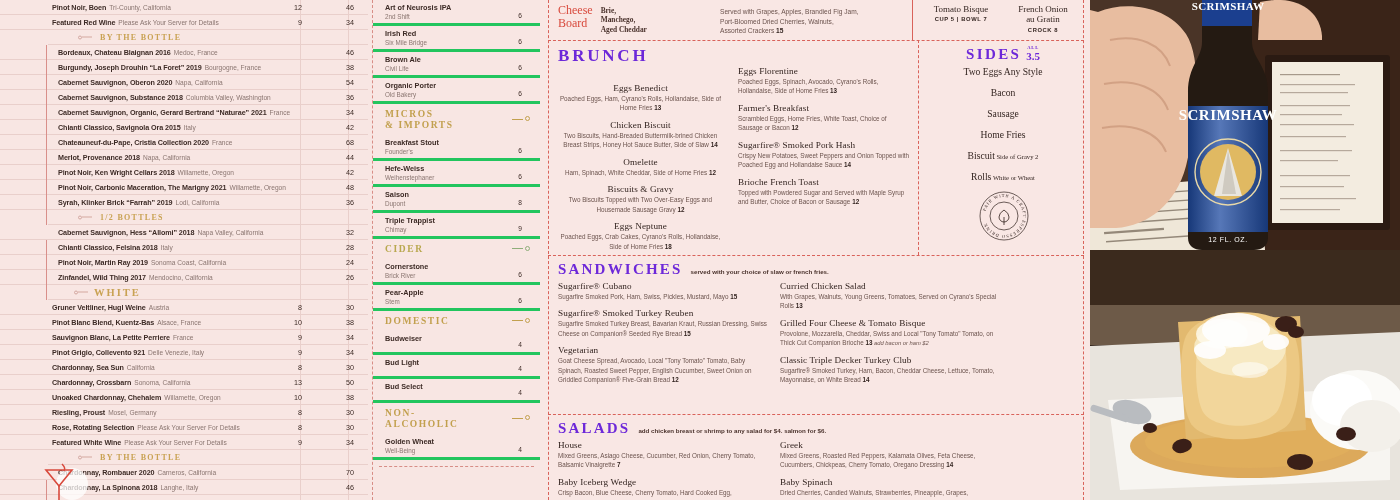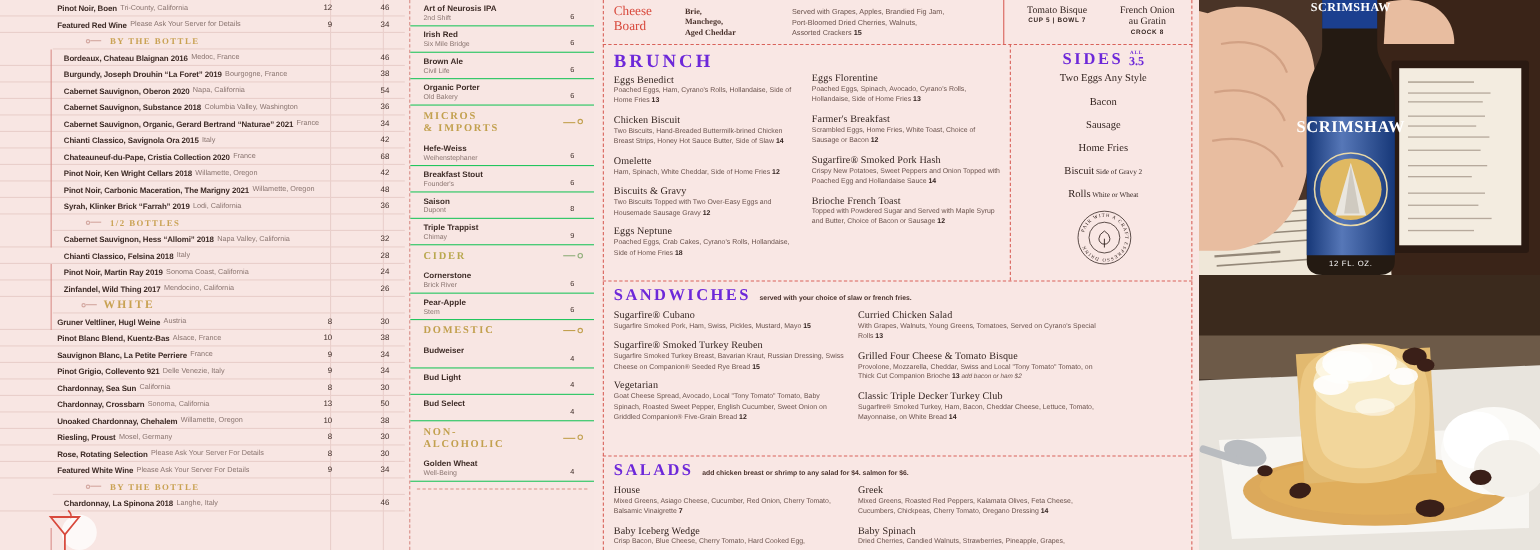--- a/index.html
+++ b/index.html
@@ -76,21 +76,21 @@
     position: absolute; left: 4px; top: 3px; width: 10px; height: 1px; background: #d3a7a0;
   }
   .vbracket {
     position: absolute; left: 46px; width: 1.2px; background: #d98f8a;
   }
 
   
   .beer-col { border-left: 1px dashed #d78d86; }
   .bitem {
     position: relative; padding: 3px 0 3px 12px;
-    border-bottom: 1px solid #22c55e;
+    border-bottom: 3px solid #22c55e;
     min-height: 24px;
   }
   .bname { font-size: 7.3px; font-weight: bold; color: #3d2b26; }
   .bbrand { font-size: 6.3px; color: #8a7570; margin-top: 1px; }
   .bprice {
     position: absolute; right: 18px; bottom: 4px;
     font-size: 6.6px; color: #3d2b26;
   }
   .bhead {
     position: relative; padding: 5px 0 4px 12px;
@@ -219,20 +219,26 @@
           <span class="wprice-g"></span>
           <span class="wprice-b">42</span>
         </div>
         <div class="wrow ind">
           <span class="wname">Chateauneuf-du-Pape, Cristia Collection 2020</span>
           <span class="wreg">France</span>
           <span class="wprice-g"></span>
           <span class="wprice-b">68</span>
         </div>
         <div class="wrow ind">
+          <span class="wname">Merlot, Provenance 2018</span>
+          <span class="wreg">Napa, California</span>
+          <span class="wprice-g"></span>
+          <span class="wprice-b">44</span>
+        </div>
+        <div class="wrow ind">
           <span class="wname">Pinot Noir, Ken Wright Cellars 2018</span>
           <span class="wreg">Willamette, Oregon</span>
           <span class="wprice-g"></span>
           <span class="wprice-b">42</span>
         </div>
         <div class="wrow ind">
           <span class="wname">Pinot Noir, Carbonic Maceration, The Marigny 2021</span>
           <span class="wreg">Willamette, Oregon</span>
           <span class="wprice-g"></span>
           <span class="wprice-b">48</span>
@@ -340,20 +346,26 @@
           <span class="wreg">Please Ask Your Server For Details</span>
           <span class="wprice-g">9</span>
           <span class="wprice-b">34</span>
         </div>
         <div class="whead">
           <span class="mk">
             <span class="dot"></span>
             <span class="ln"></span>
           </span>
           <span>BY THE BOTTLE</span>
+        </div>
+        <div class="wrow ind">
+          <span class="wname">Chardonnay, Rombauer 2020</span>
+          <span class="wreg">Carneros, California</span>
+          <span class="wprice-g"></span>
+          <span class="wprice-b">70</span>
         </div>
         <div class="wrow ind">
           <span class="wname">Chardonnay, La Spinona 2018</span>
           <span class="wreg">Langhe, Italy</span>
           <span class="wprice-g"></span>
           <span class="wprice-b">46</span>
         </div>
         <div class="vbracket" style="top: 45px; height: 180px;"></div>
         <div class="vbracket" style="top: 240px; height: 60px;"></div>
         <div class="vbracket" style="top: 480px; height: 90px;"></div>
@@ -382,27 +394,27 @@
         </div>
         <div class="bhead">
           <div>MICROS</div>
           <div>&amp; IMPORTS</div>
           <span class="mk2">
             <span class="ln2"></span>
             <span class="dot2"></span>
           </span>
         </div>
         <div class="bitem">
+          <div class="bname">Breakfast Stout</div>
+          <div class="bbrand">Founder's</div>
+          <div class="bprice">6</div>
+        </div>
+        <div class="bitem">
           <div class="bname">Hefe-Weiss</div>
           <div class="bbrand">Weihenstephaner</div>
-          <div class="bprice">6</div>
-        </div>
-        <div class="bitem">
-          <div class="bname">Breakfast Stout</div>
-          <div class="bbrand">Founder's</div>
           <div class="bprice">6</div>
         </div>
         <div class="bitem">
           <div class="bname">Saison</div>
           <div class="bbrand">Dupont</div>
           <div class="bprice">8</div>
         </div>
         <div class="bitem">
           <div class="bname">Triple Trappist</div>
           <div class="bbrand">Chimay</div>
@@ -469,26 +481,26 @@
         <path d="M24 6 q4 4 2 7" fill="none" stroke="#d8493c" stroke-width="1.4"></path>
       </svg>
     </div>
   </div>
 
   <div class="food-panel">
 
     <div class="dashv" style="left:8px;"></div>
     <div class="dashv" style="right:6px;"></div>
 
-    <div style="position:absolute;left:18px;top:4px;width:255px;display:flex;gap:20px;">
+    <div style="position:absolute;left:18px;top:4px;width:255px;display:flex;gap:8px;">
       <div class="cheese-title">
         <div>Cheese</div>
         <div>Board</div>
       </div>
-      <div class="cheese-types" style="padding-top:2px;margin-left:10px;">
+      <div class="cheese-types" style="padding-top:2px;">
         <div>Brie,</div>
         <div>Manchego,</div>
         <div>Aged Cheddar</div>
       </div>
     </div>
     <div class="cheese-desc" style="position:absolute;left:180px;top:7px;width:180px;">
       <div>Served with Grapes, Apples, Brandied Fig Jam,</div>
       <div>Port-Bloomed Dried Cherries, Walnuts,</div>
       <div><span>Assorted Crackers</span>
         <b style="color:#2e1f1b;">15</b></div>
@@ -506,21 +518,21 @@
           <span>au Gratin</span>
         </div>
         <div class="soup-price">CROCK 8</div>
       </div>
     </div>
 
     <div class="dashh" style="top:40px;left:8px;right:6px;"></div>
 
     <div class="fh" style="position:absolute;left:18px;top:46px;font-size:17px;letter-spacing:2.8px;">BRUNCH</div>
 
-    <div id="brunch-left" style="position:absolute;left:18px;top:67px;width:165px;">
+    <div id="brunch-left" style="position:absolute;left:18px;top:83px;width:165px;text-align:center;">
         <div class="dish">
           <div class="dish-name">Eggs Benedict</div>
           <div class="dish-desc">Poached Eggs, Ham, Cyrano's Rolls, Hollandaise, Side of Home Fries <b>13</b></div>
         </div>
         <div class="dish">
           <div class="dish-name">Chicken Biscuit</div>
           <div class="dish-desc">Two Biscuits, Hand-Breaded Buttermilk-brined Chicken Breast Strips, Honey Hot Sauce Butter, Side of Slaw <b>14</b></div>
         </div>
         <div class="dish">
           <div class="dish-name">Omelette</div>

